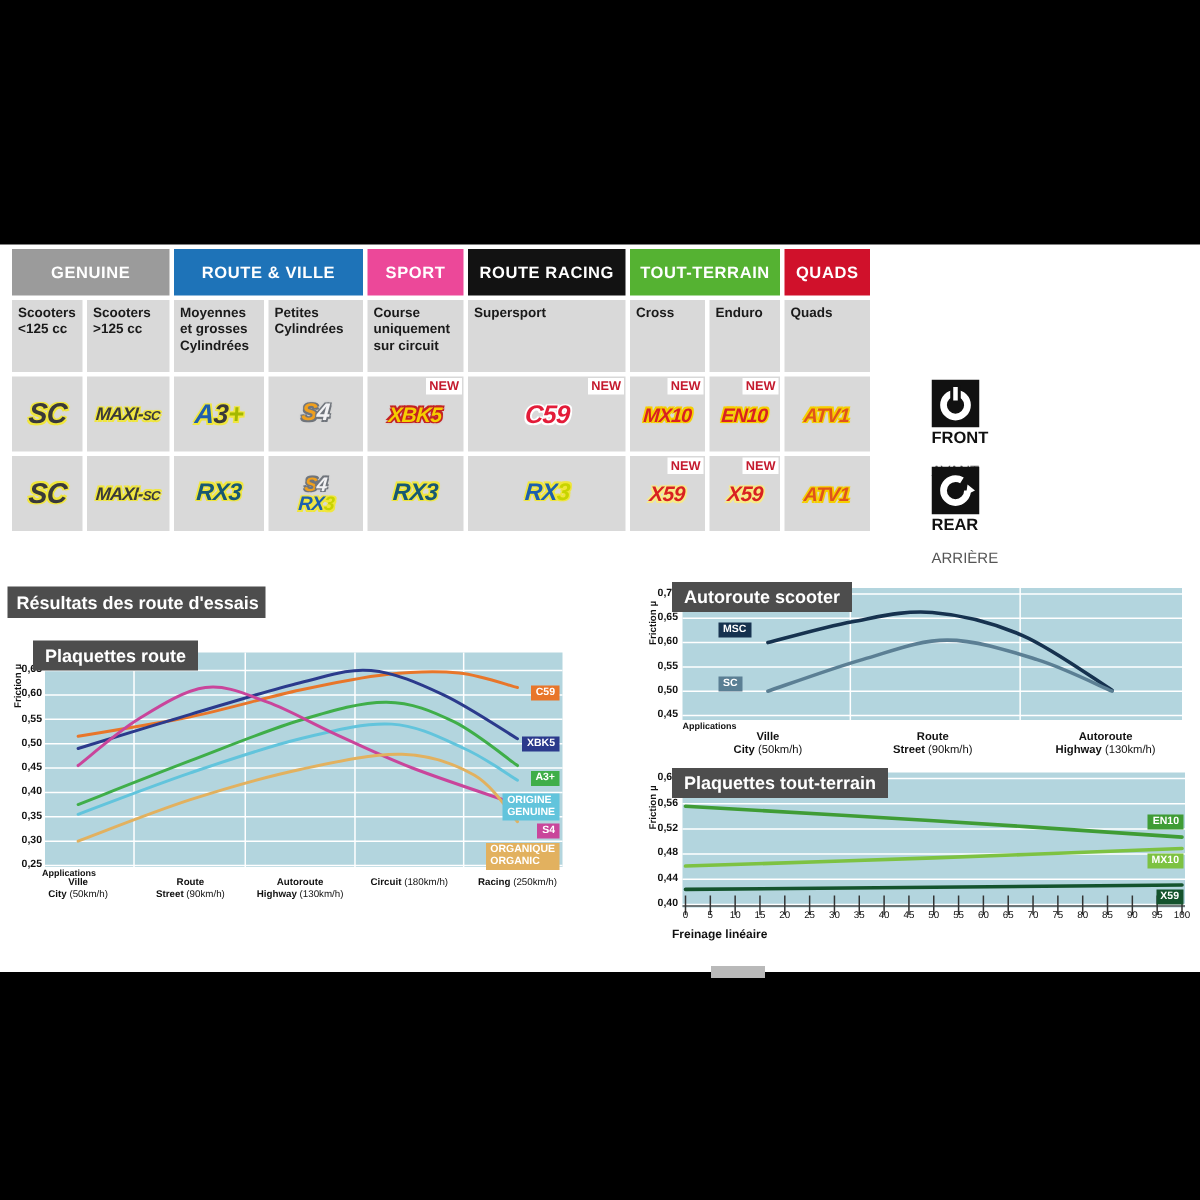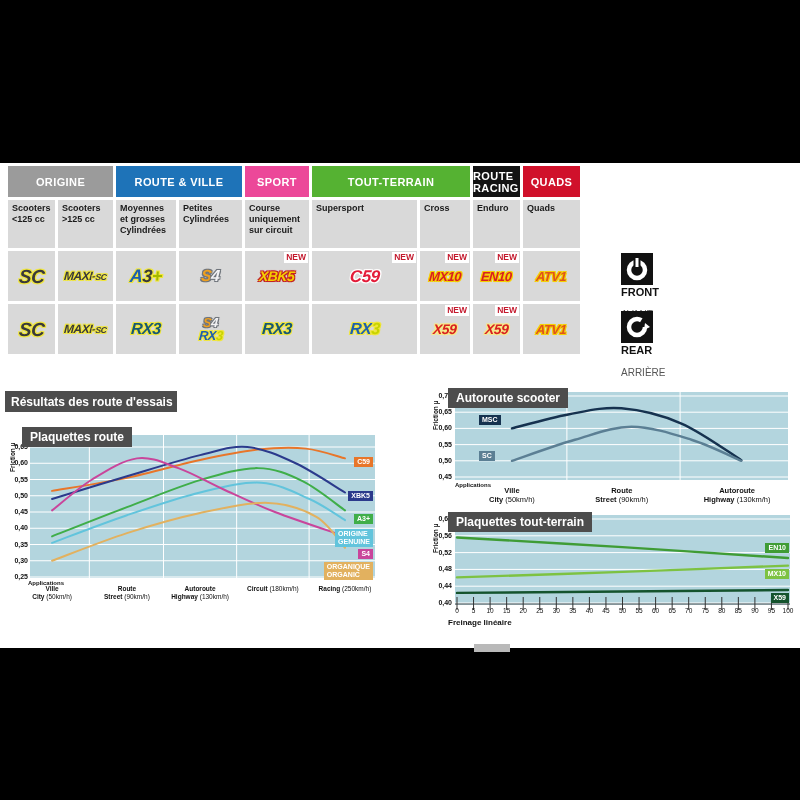--- a/index.html
+++ b/index.html
@@ -58,25 +58,25 @@
     line-height:1.15;z-index:4;white-space:pre-line;text-align:left;}
   .freinage{position:absolute;left:448px;top:618px;font-size:8px;font-weight:bold;color:#111;}
   .smudge{position:absolute;left:474px;top:644px;width:36px;height:8px;background:#b9b9b9;}
 </style>
 </head>
 <body>
 
 <div class="panel"></div>
 
 <div id="comp-table">
-    <div class="thead" style="grid-column: span 2; background: rgb(155, 155, 155);">ORIGINE</div>
+    <div class="thead" style="grid-column: span 2; background: rgb(155, 155, 155);">GENUINE</div>
     <div class="thead" style="grid-column: span 2; background: rgb(30, 115, 184);">ROUTE &amp; VILLE</div>
     <div class="thead" style="grid-column: span 1; background: #ec4899;">SPORT</div>
+    <div class="thead" style="grid-column: span 1; background: rgb(18, 18, 18);">ROUTE RACING</div>
     <div class="thead" style="grid-column: span 2; background: rgb(85, 178, 50);">TOUT-TERRAIN</div>
-    <div class="thead" style="grid-column: span 1; background: rgb(18, 18, 18);">ROUTE RACING</div>
     <div class="thead" style="grid-column: span 1; background: rgb(208, 17, 43);">QUADS</div>
     <div class="sub">Scooters
 &lt;125 cc</div>
     <div class="sub">Scooters
 &gt;125 cc</div>
     <div class="sub">Moyennes
 et grosses
 Cylindrées</div>
     <div class="sub">Petites
 Cylindrées</div>

